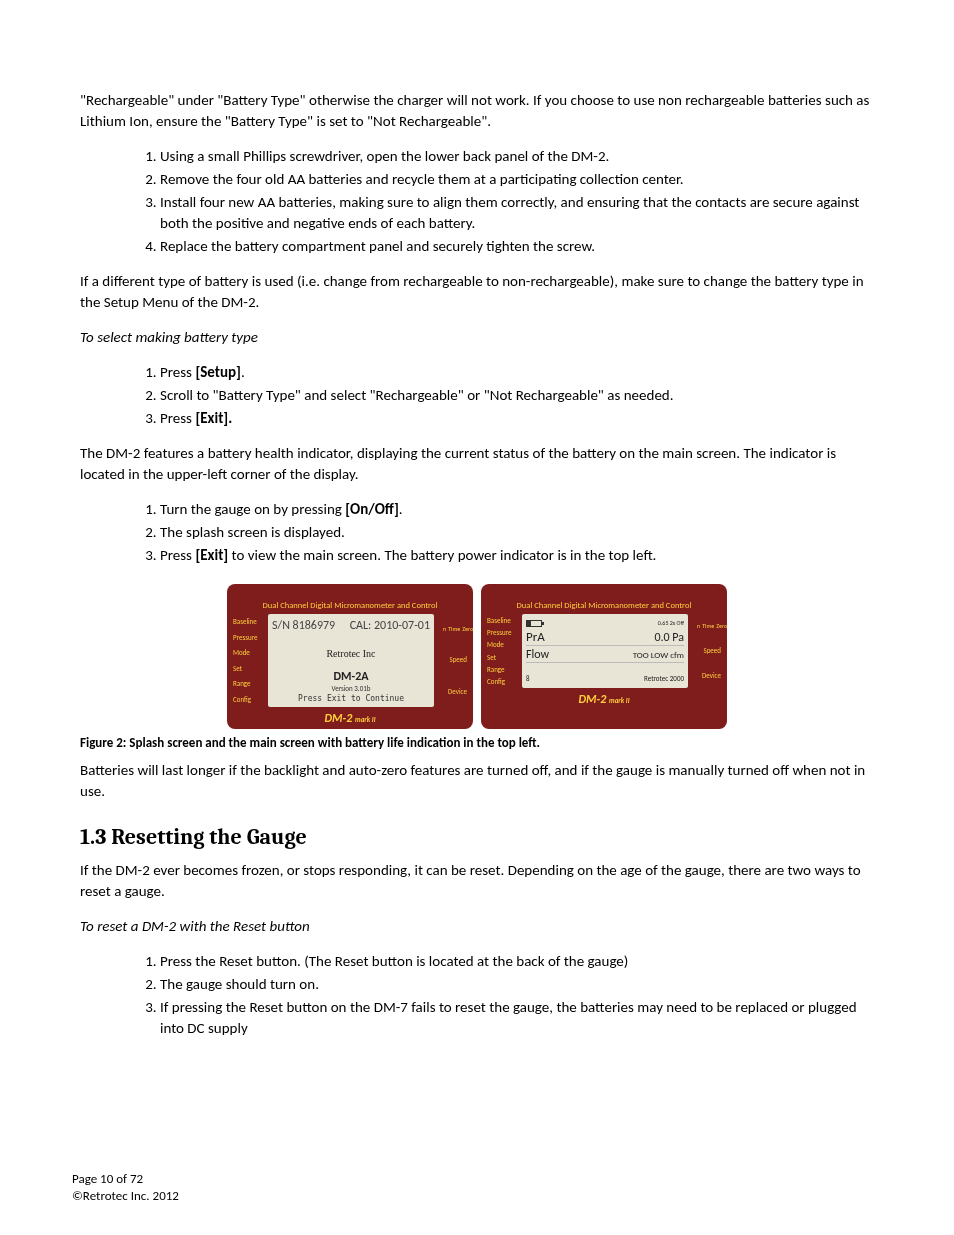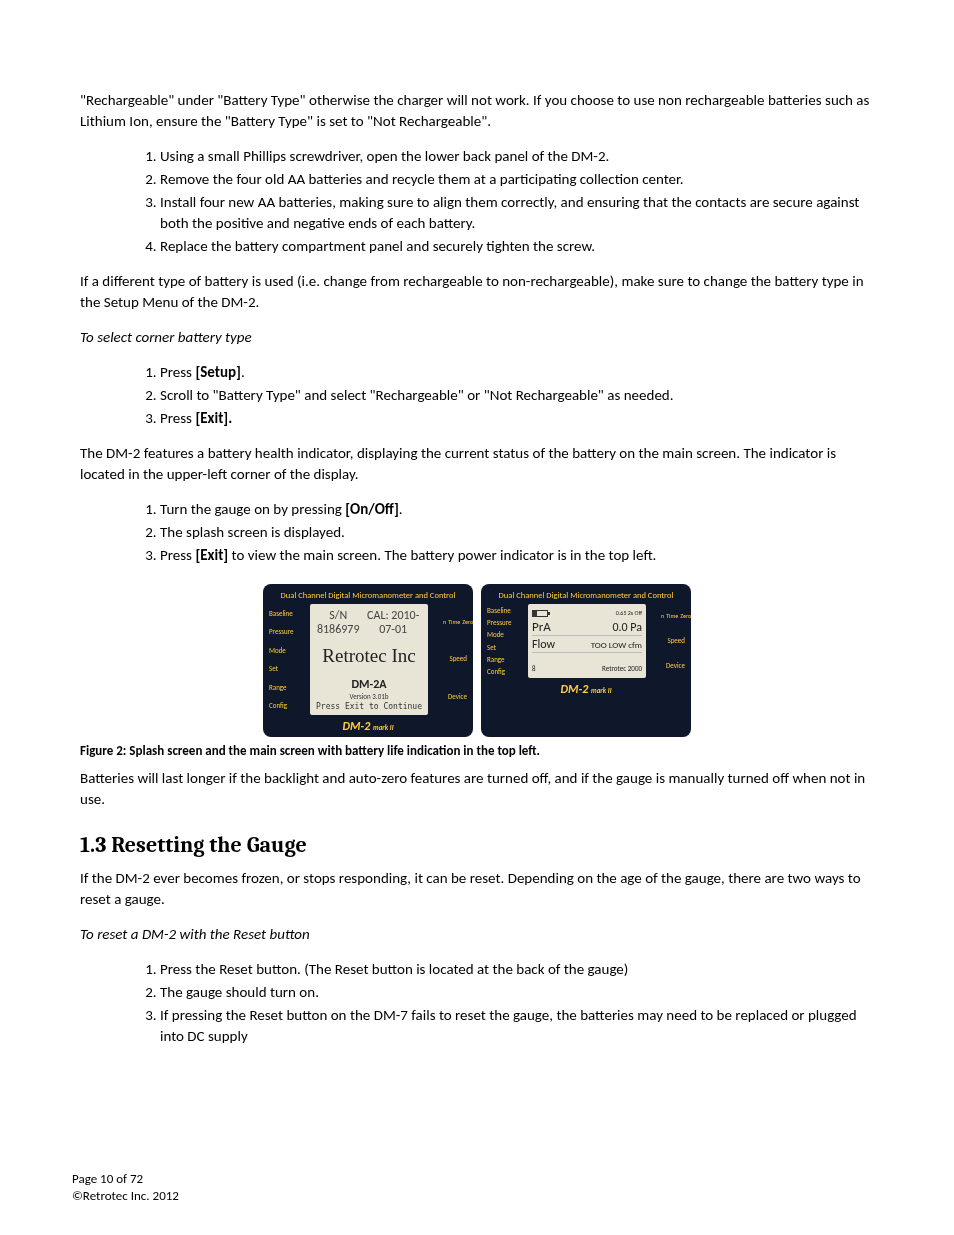--- a/index.html
+++ b/index.html
@@ -39,36 +39,36 @@
     font-size: 13px;
     margin: 6px 0 10px 0;
   }
   .figure-box {
     display: flex;
     justify-content: center;
     gap: 8px;
     margin: 18px 0 6px 0;
   }
   .device {
-    width: 210px;
-    background: #0f172a;
+    width: 246px;
+    background: #7f1d1d;
     border-radius: 8px;
-    padding: 6px 6px 4px 6px;
+    padding: 16px 6px 4px 6px;
     color: #ffce3a;
     font-size: 9px;
   }
   .device-title {
     text-align: center;
     font-size: 8.5px;
     margin-bottom: 4px;
   }
   .device-body {
     display: flex;
     align-items: stretch;
-    gap: 15px;
+    gap: 9px;
   }
   .device-left, .device-right {
     display: flex;
     flex-direction: column;
     justify-content: space-around;
     font-size: 7px;
     width: 26px;
   }
   .device-right { text-align: right; width: 24px; }
   .screen {
@@ -86,21 +86,21 @@
     flex-direction: column;
     justify-content: center;
     gap: 1px;
   }
   .splash-top {
     display:flex;
     justify-content:space-between;
     font-size:12px;
     color:#444;
   }
-  .splash-main { font-family: serif; font-size: 19px; margin-top:8px; }
+  .splash-main { font-family: serif; font-size: 10px; margin-top:15px; }
   .splash-model { font-weight: bold; font-size: 12px; margin-top:9px; }
   .splash-ver { font-size: 7px; color:#333; }
   .splash-exit { font-family: monospace; font-size: 8px; color:#333; }
   .main-screen-row {
     display:flex;
     justify-content:space-between;
     align-items:center;
     border-bottom:1px solid #bbb;
     padding:1px 0;
   }
@@ -147,21 +147,21 @@
 
   <ol>
     <li>Using a small Phillips screwdriver, open the lower back panel of the DM-2.</li>
     <li>Remove the four old AA batteries and recycle them at a participating collection center.</li>
     <li>Install four new AA batteries, making sure to align them correctly, and ensuring that the contacts are secure against both the positive and negative ends of each battery.</li>
     <li>Replace the battery compartment panel and securely tighten the screw.</li>
   </ol>
 
   <p>If a different type of battery is used (i.e.  change from rechargeable to non-rechargeable), make sure to change the battery type in the Setup Menu of the DM-2.</p>
 
-  <p class="italic">To select corner battery type</p>
+  <p class="italic">To select making battery type</p>
 
   <ol>
     <li><span>Press </span><span class="bold">[Setup]</span><span>.</span></li>
     <li><span>Scroll to "Battery Type" and select "Rechargeable" or "Not Rechargeable" as needed.</span></li>
     <li><span>Press </span><span class="bold">[Exit].</span></li>
   </ol>
 
 
   <p>The DM-2 features a battery health indicator, displaying the current status of the battery on the main screen.  The indicator is located in the upper-left corner of the display.</p>
 

